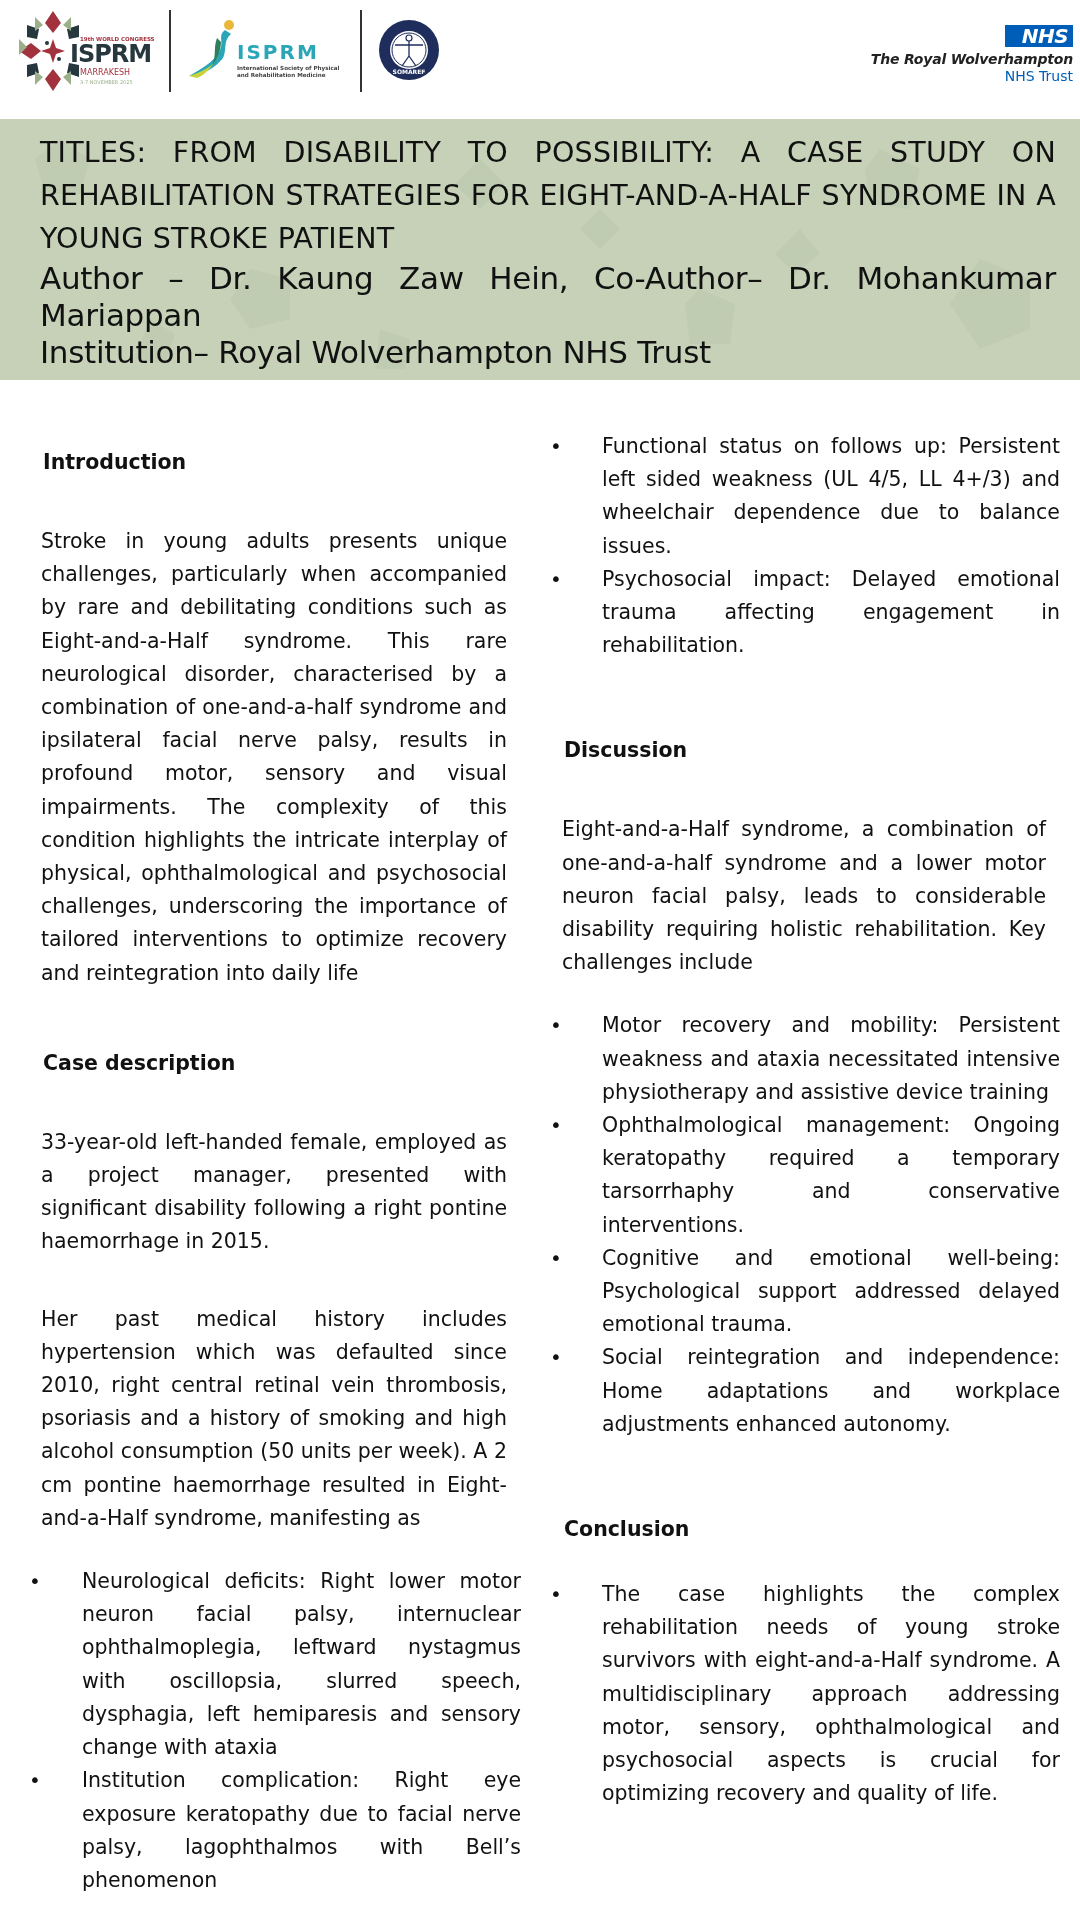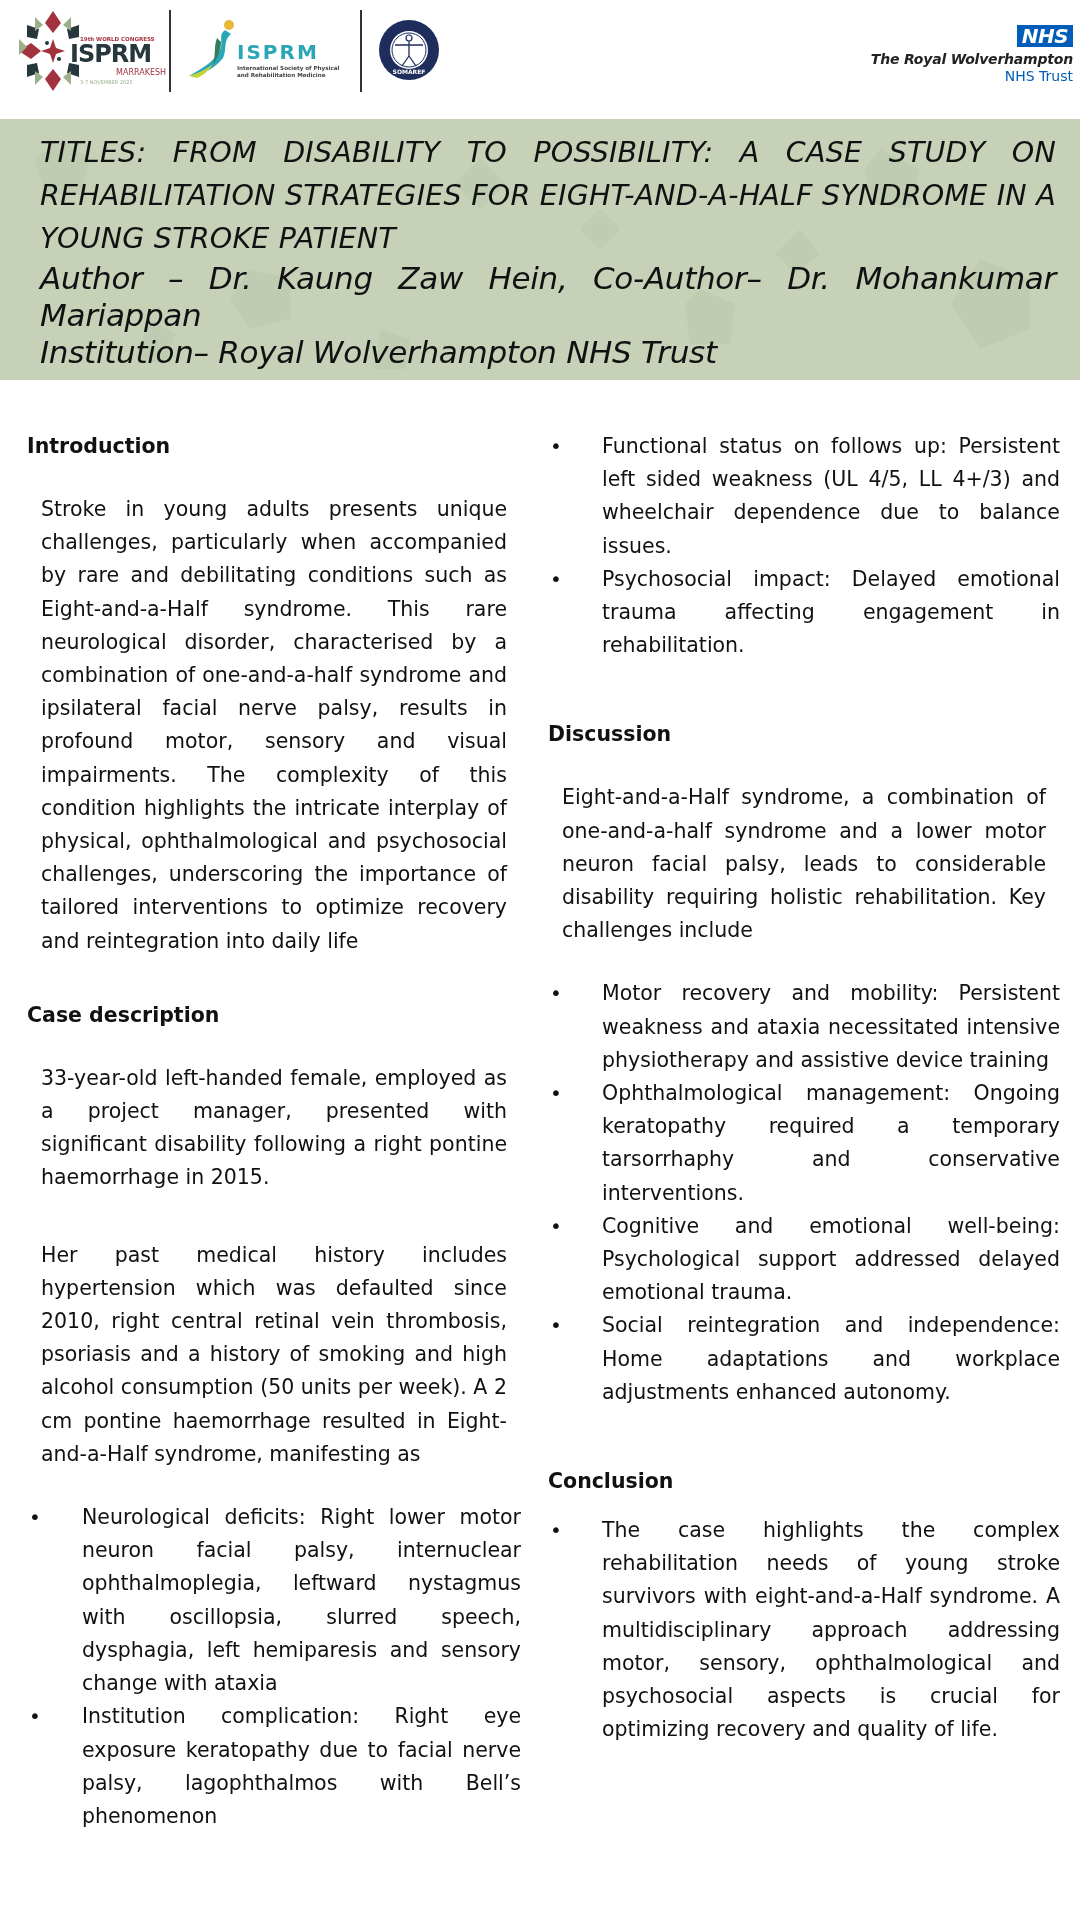--- a/index.html
+++ b/index.html
@@ -6,34 +6,34 @@
   body {
     width: 1080px; height: 1920px; position: relative; overflow: hidden;
     background: #ffffff; color: #111111;
     font-family: "DejaVu Sans", "Liberation Sans", sans-serif;
   }
   .header { position: absolute; left: 0; top: 0; width: 892px; height: 119px; background: #fff; }
   .logo { position: absolute; }
   .vsep { position: absolute; top: 10px; width: 2px; height: 82px; background: #333; }
   .banner {
     position: absolute; left: 0; top: 119px; width: 1080px; height: 261px;
-    background: #c6d1b8; overflow: hidden; font-style: italic;
+    background: #c6d1b8; overflow: hidden;
   }
   .banner-pattern { position: absolute; left: 0; top: 0; width: 100%; height: 100%; }
   .banner-text { position: absolute; left: 40px; top: 12px; width: 1016px; font-family: "DejaVu Sans", sans-serif; }
   .title {
     font-size: 28.5px; line-height: 43px; text-align: justify; text-align-last: left;
     letter-spacing: 0.2px; color: #111; margin: 0; font-weight: normal;
   }
   .author, .institution { font-size: 31px; line-height: 37px; margin: 0; color: #111; letter-spacing: -0.3px; }
   .col { position: absolute; top: 430px; font-size: 20.5px; line-height: 33.2px; }
   .col-left { left: 27px; width: 494px; }
   .col-right { left: 548px; width: 512px; }
   h2 {
-    font-size: 20.5px; font-weight: bold; margin: 0; line-height: 33px; color: #111;
+    font-size: 20.5px; font-weight: bold; margin: 16px; line-height: 33px; color: #111;
   }
   p { margin: 14px; text-align: justify; }
   .gap-s { height: 16px; }
   .gap-m { height: 27px; }
   .gap-l { height: 56px; }
   ul.blist { list-style: none; margin: 0; padding: 0; }
   ul.blist li { position: relative; text-align: justify; }
   .col-left ul.blist li { padding-left: 55px; }
   .col-right ul.blist li { padding-left: 54px; }
   .bullet { position: absolute; left: 2px; top: 0; font-size: 20px; }
@@ -59,21 +59,21 @@
         <path d="M18,34 L10,26 L18,20Z" fill="#9bb08a"></path>
         <path d="M-34,-12 L-26,-4 L-34,4Z" fill="#9bb08a"></path>
         <path d="M0,-12 L4,0 L0,12 L-4,0Z" fill="#a3323f"></path>
         <path d="M-12,0 L0,-4 L12,0 L0,4Z" fill="#a3323f"></path>
         <circle cx="-6" cy="-8" r="2" fill="#26373d"></circle>
         <circle cx="6" cy="8" r="2" fill="#26373d"></circle>
       </g>
     </svg>
     <div style="position:absolute;left:62px;top:28px;font-size:5.5px;font-weight:bold;color:#a3323f;white-space:nowrap;">19th WORLD CONGRESS</div>
     <div style="position:absolute;left:52px;top:32px;font-size:24px;font-weight:bold;color:#26373d;letter-spacing:-1px;">ISPRM</div>
-    <div style="position:absolute;left:62px;top:60px;font-size:8px;color:#a3323f;white-space:nowrap;padding-left:36px;">MARRAKESH</div>
+    <div style="position:absolute;left:62px;top:60px;font-size:8px;color:#a3323f;white-space:nowrap;">MARRAKESH</div>
     <div style="position:absolute;left:62px;top:71px;font-size:5px;color:#9bb08a;white-space:nowrap;">3-7 NOVEMBER 2025</div>
   </div>
 
   <div class="vsep" style="left:169px;"></div>
 
   <div class="logo" style="left:187px;top:18px;width:160px;height:70px;">
     <svg width="55" height="62" viewBox="0 0 55 62" style="position:absolute;left:0;top:0;">
       <circle cx="42" cy="7" r="5" fill="#e8b83a"></circle>
       <path d="M38,12 C30,18 38,24 32,34 C26,44 16,50 2,58 C18,56 28,50 36,40 C40,32 36,22 44,16 Z" fill="#2aa6b6"></path>
       <path d="M2,58 C14,54 22,50 28,44 C22,52 16,58 10,60 Z" fill="#c8d23a"></path>
@@ -91,21 +91,21 @@
       <circle cx="32" cy="32" r="30" fill="#1f2d5c"></circle>
       <circle cx="32" cy="32" r="19" fill="#ffffff"></circle>
       <circle cx="32" cy="32" r="17" fill="none" stroke="#1f2d5c" stroke-width="1"></circle>
       <circle cx="32" cy="20" r="3" fill="none" stroke="#1f2d5c" stroke-width="1.2"></circle>
       <path d="M32,23 L32,38 M18,27 L46,27 M32,38 L25,48 M32,38 L39,48" stroke="#1f2d5c" stroke-width="1.3" fill="none"></path>
       <text x="32" y="56" font-size="6" fill="#ffffff" text-anchor="middle" font-weight="bold" font-family="DejaVu Sans, sans-serif">SOMAREF</text>
     </svg>
   </div>
 
   <div class="logo" style="left:860px;top:22px;width:213px;height:62px;">
-    <div style="position:absolute;right:0;top:3px;width:56px;height:22px;background:#005eb8;color:#fff;font-weight:bold;font-style:italic;font-size:20px;line-height:22px;text-align:center;letter-spacing:-0.5px;">NHS</div>
+    <div style="position:absolute;right:0;top:3px;width:56px;height:22px;background:#005eb8;color:#fff;font-weight:bold;font-style:italic;font-size:20px;line-height:22px;text-align:center;letter-spacing:-0.5px;padding-left:12px;">NHS</div>
     <div style="position:absolute;right:0;top:29px;font-size:14px;font-weight:bold;color:#222;white-space:nowrap;letter-spacing:-0.2px;font-style:italic;">The Royal Wolverhampton</div>
     <div style="position:absolute;right:0;top:46px;font-size:14px;color:#005eb8;white-space:nowrap;margin-left:43px;">NHS Trust</div>
   </div>
 </div>
 
 <div class="banner">
   <svg class="banner-pattern" viewBox="0 0 1080 261" preserveAspectRatio="none">
     <g fill="#bcc9ac" opacity="0.55">
       <path d="M60,20 l30,20 l-10,35 l-35,0 l-10,-35Z"></path>
       <path d="M250,150 l40,10 l0,40 l-40,10 l-20,-30Z"></path>

